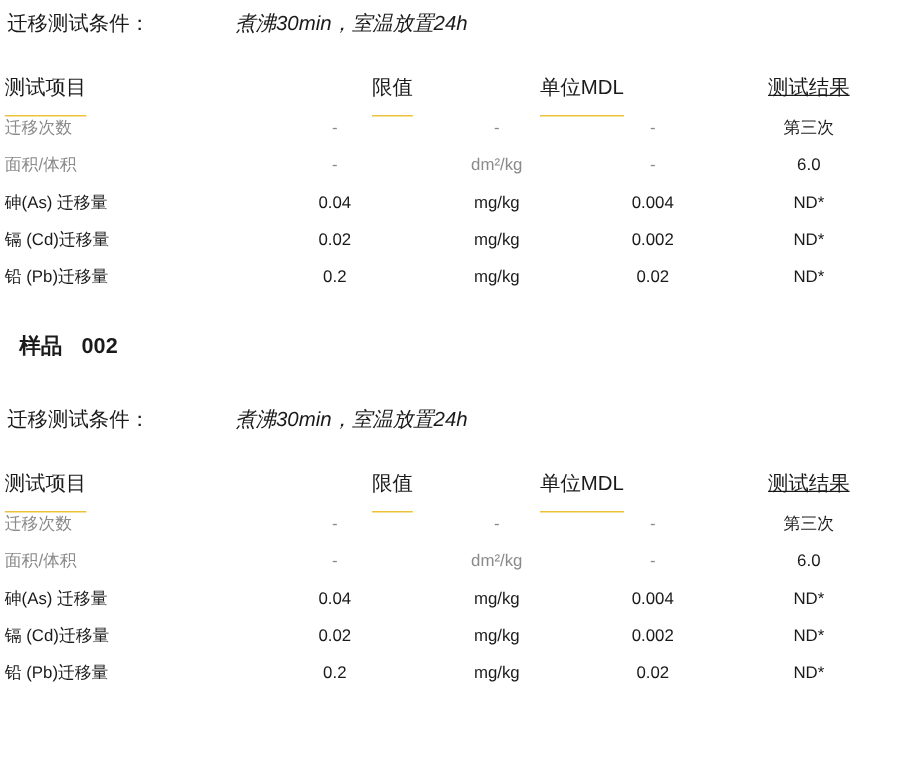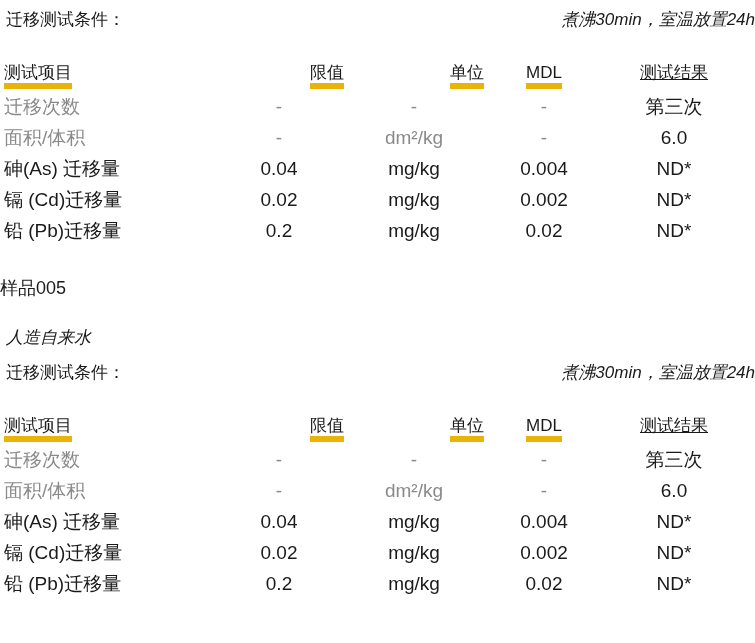--- a/index.html
+++ b/index.html
@@ -21,70 +21,69 @@
     padding: 0;
     box-sizing: border-box;
   }
 
   
   .cond-row {
     display: flex;
     align-items: baseline;
     font-size: 17px;
     margin: 0 0 0 6px;
-    justify-content: space-between;
   }
   .cond-label {
     width: 190px;
     flex: 0 0 190px;
     white-space: nowrap;
   }
   .cond-value {
     white-space: nowrap;
     font-style: italic;
   }
 
   
   table.data {
     border-collapse: collapse;
     width: 740px;
     margin-left: 4px;
     table-layout: fixed;
   }
   table.data th, table.data td {
     font-weight: normal;
-    font-size: 19px;
+    font-size: 14px;
     padding: 0;
     line-height: 31px;
     height: 31px;
     vertical-align: middle;
     white-space: nowrap;
   }
   table.data th {
     font-size: 17px;
     padding-bottom: 3px;
   }
   th.h-item { width: 210px; text-align: left; padding-left: 4px;}
   th.h-limit { width: 130px; text-align: right; }
   th.h-unit { width: 140px; text-align: right; }
-  th.h-mdl  { width: 120px; text-align: center; }
+  th.h-mdl  { width: 120px; text-align: left; }
   th.h-res  { width: 140px; text-align: center; text-decoration: underline; }
   th span.u {
-    border-bottom: 6px solid #eab308;
-    padding-bottom: 1px;
+    border-bottom: 1px solid #eab308;
+    padding-bottom: 14px;
   }
   td.c-item { text-align: left; padding-left: 4px; }
   td.c-limit, td.c-unit, td.c-mdl, td.c-res { text-align: center; }
   td.gray { color: #8a8a8a; }
 
   
   .sample-head {
     font-size: 18px;
-    font-weight: normal;
-    margin-left: 0;
+    font-weight: bold;
+    margin-left: 16px;
     display: inline-block;
   }
 
   .sp-12 { height: 12px; }
   .sp-26 { height: 26px; }
   .sp-30 { height: 30px; }
   .sp-8  { height: 8px; }
 </style>
 </head>
 <body>
@@ -145,27 +144,26 @@
         <td class="c-unit">mg/kg</td>
         <td class="c-mdl">0.02</td>
         <td class="c-res">ND*</td>
       </tr>
     </tbody>
   </table>
 
   <div class="sp-30"></div>
 
   <div>
-    <span class="sample-head">样品</span><span class="sample-head num">005</span>
+    <span class="sample-head">样品</span><span class="sample-head num">002</span>
   </div>
 
   <div class="sp-26"></div>
 
   <div class="cond-row">
-    <span class="cond-value">人造自来水</span>
   </div>
   <div class="sp-12"></div>
   <div class="cond-row">
     <span class="cond-label">迁移测试条件：</span>
     <span class="cond-value">煮沸30min，室温放置24h</span>
   </div>
 
   <div class="sp-26"></div>
 
   <table class="data">

